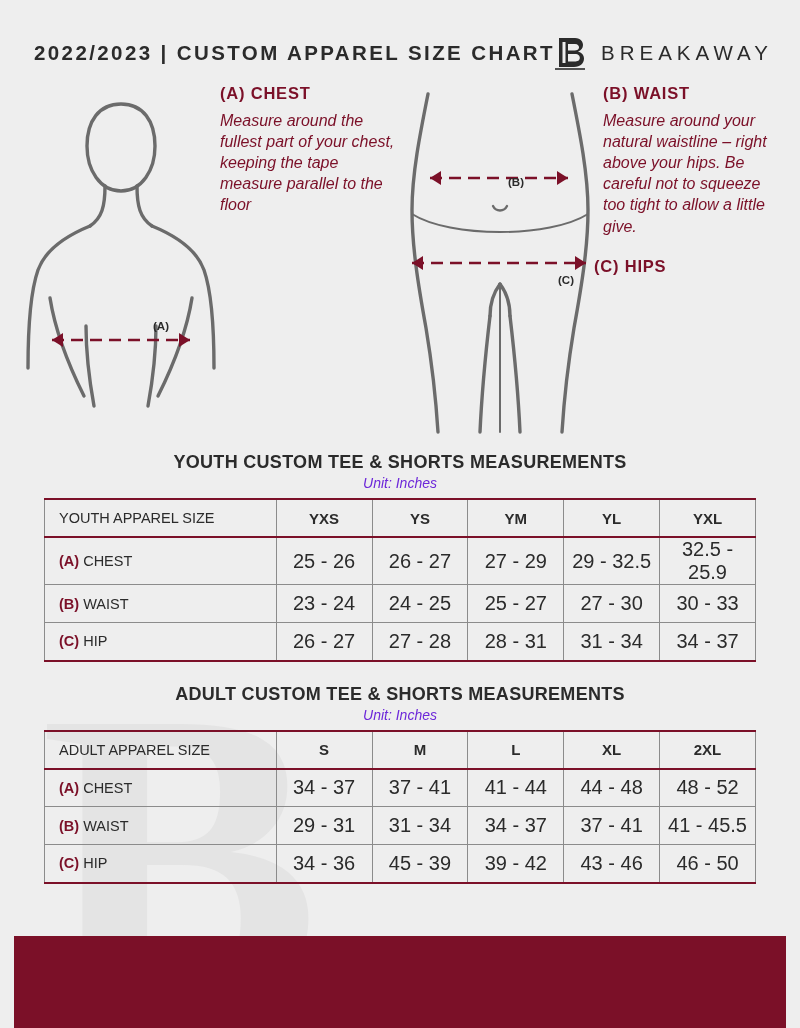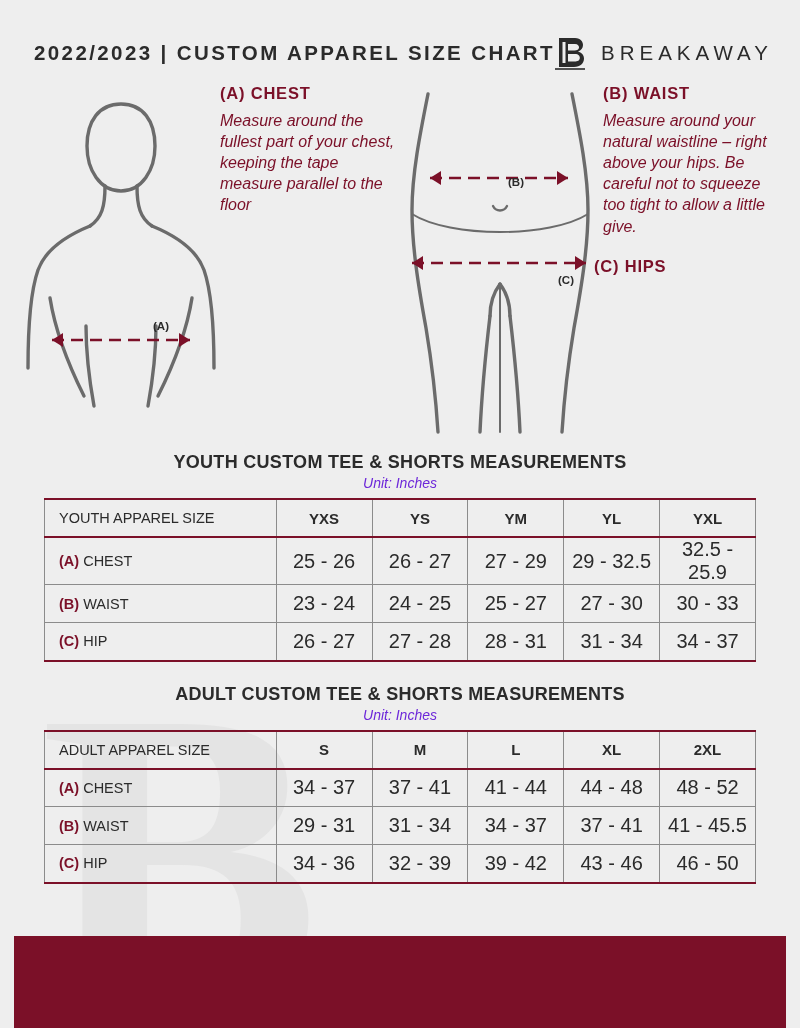--- a/index.html
+++ b/index.html
@@ -366,21 +366,21 @@
           <td class="rowhead"><span class="tag">(B)</span> <span>WAIST</span></td>
           <td>29 - 31</td>
           <td>31 - 34</td>
           <td>34 - 37</td>
           <td>37 - 41</td>
           <td>41 - 45.5</td>
         </tr>
         <tr>
           <td class="rowhead"><span class="tag">(C)</span> <span>HIP</span></td>
           <td>34 - 36</td>
-          <td>32 - 39</td>
+          <td>45 - 39</td>
           <td>39 - 42</td>
           <td>43 - 46</td>
           <td>46 - 50</td>
         </tr>
       </tbody>
     </table>
   </div>
 
   <div class="footer-bar"></div>
 </div>

